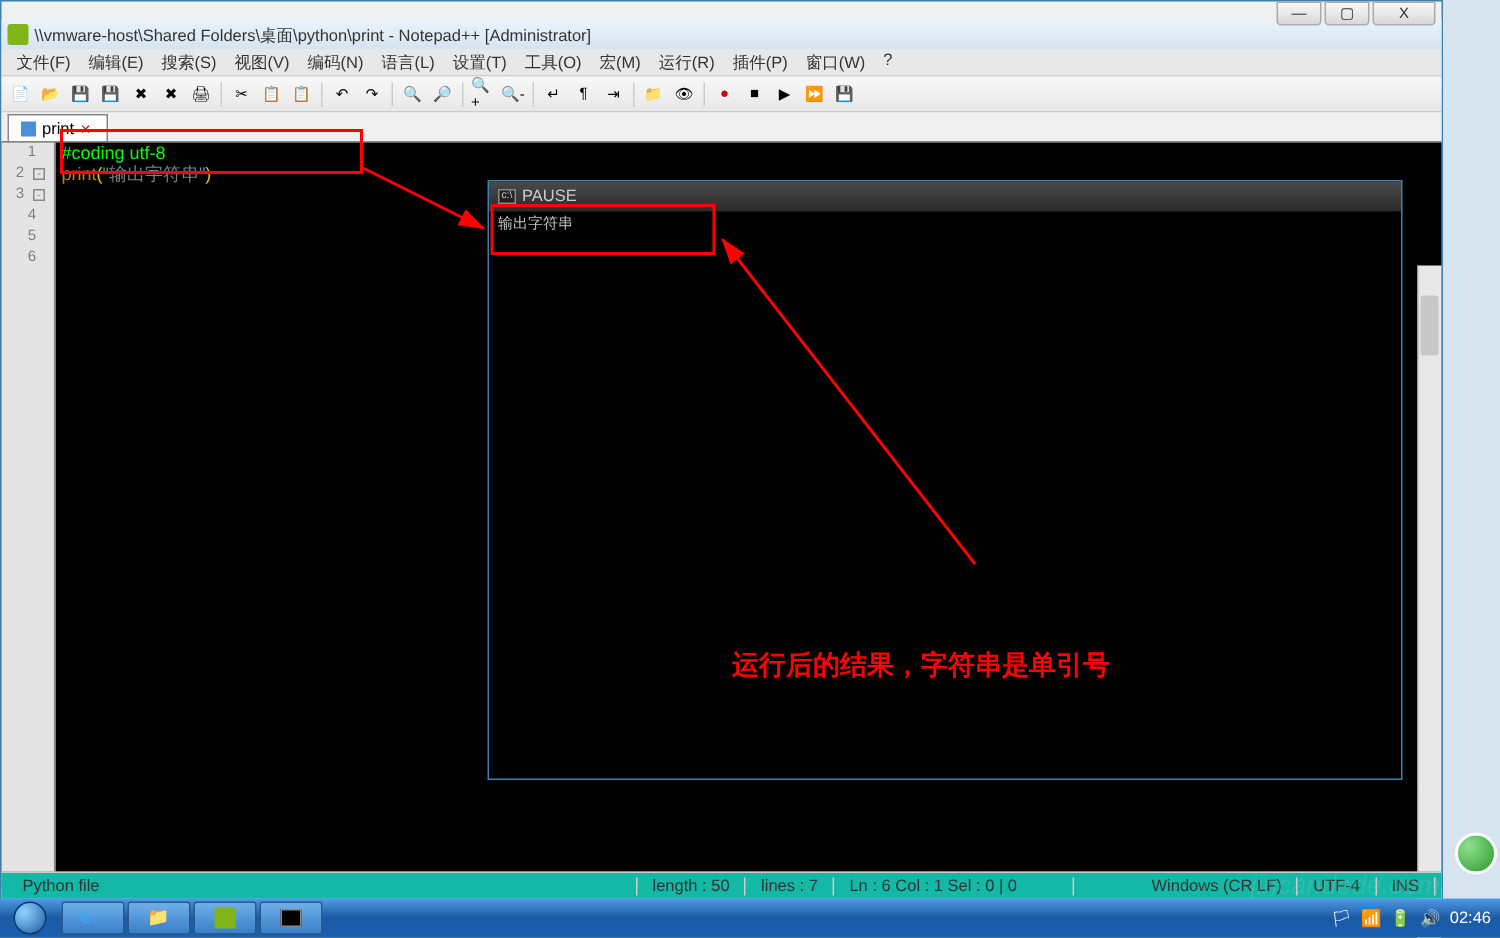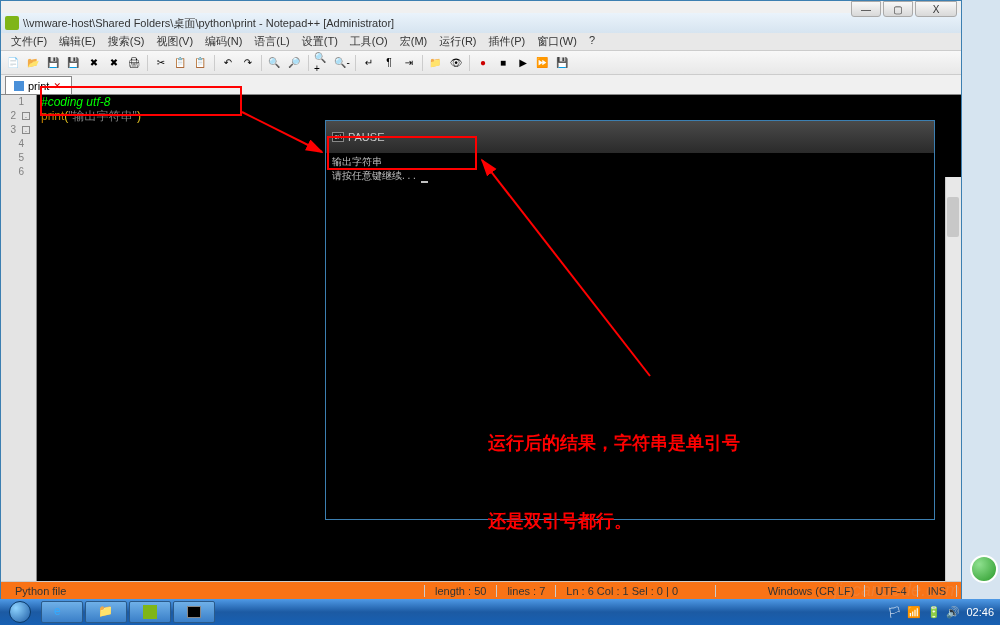--- a/index.html
+++ b/index.html
@@ -23,40 +23,40 @@
 .tab { height: 18px; background: #fff; border: 1px solid #888; border-bottom: none; padding: 1px 8px; font-size: 11px; display: flex; align-items: center; gap: 4px; cursor: pointer; }
 .tab-icon { width: 10px; height: 10px; background: #4a90d9; }
 .tab-close { width: 10px; height: 10px; font-size: 9px; color: #c00; cursor: pointer; }
 
 .editor { position: relative; height: 497px; background: #000; display: flex; }
 .gutter { width: 36px; background: #e4e4e4; border-right: 1px solid #888; }
 .gutter-line { height: 14px; font-size: 10px; color: #808080; text-align: right; padding-right: 12px; line-height: 14px; }
 .fold-mark { display:inline-block; width:8px; height:8px; border:1px solid #888; font-size:7px; line-height:7px; text-align:center; color:#888; position:relative; left:6px; }
 .code { flex: 1; padding: 0 4px; font-family: Consolas, monospace; font-size: 12px; color: #dcdcdc; position: relative; }
 .code-line { height: 14px; line-height: 14px; white-space: pre; }
-.c-comment { color: #00ff00; font-style: italic; }
+.c-comment { color: #00ff00; }
 .c-func { color: #c08000; }
 .c-string { color: #808080; }
 .c-paren { color: #e0c020; }
 
 .red-box-1 { position: absolute; border: 2px solid #ff0000; left: 40px; top: 86px; width: 202px; height: 30px; pointer-events: none; }
 .red-box-2 { position: absolute; border: 2px solid #ff0000; left: 327px; top: 136px; width: 150px; height: 34px; pointer-events: none; }
 
 .console-win { position: absolute; left: 325px; top: 120px; width: 610px; height: 400px; background: #000; border: 1px solid #3c7fb1; box-shadow: 2px 2px 8px rgba(0,0,0,0.4); }
-.console-title { height: 32px; background: linear-gradient(#4a4a4a,#2a2a2a); color: #ccc; font-size: 11px; padding: 1px 6px; display: flex; align-items: center; gap: 4px; }
+.console-title { height: 20px; background: linear-gradient(#4a4a4a,#2a2a2a); color: #ccc; font-size: 11px; padding: 1px 6px; display: flex; align-items: center; gap: 4px; }
 .console-title-icon { width: 12px; height: 10px; background: #222; border: 1px solid #888; font-size: 7px; color: #ccc; text-align: center; line-height: 8px; }
 .console-body { padding: 2px 6px; font-family: SimSun, monospace; font-size: 10px; color: #c0c0c0; line-height: 14px; }
 .console-cursor { display: inline-block; width: 7px; height: 2px; background: #c0c0c0; vertical-align: bottom; margin-left: 2px; }
 
 .annotation { position: absolute; left: 488px; top: 378px; color: #ff0000; font-size: 18px; font-weight: bold; line-height: 26px; white-space: pre; }
 .annotation-line { }
 
 .arrow { position: absolute; pointer-events: none; }
 
-.statusbar { height: 18px; background: #f97316; border-top: 1px solid #ccc; display: flex; align-items: center; font-size: 11px; color: #333; padding: 0 4px; position: absolute; bottom: 0; left: 0; right: 0; }
+.statusbar { height: 18px; background: #14b8a6; border-top: 1px solid #ccc; display: flex; align-items: center; font-size: 11px; color: #333; padding: 0 4px; position: absolute; bottom: 0; left: 0; right: 0; }
 .status-cell { padding: 0 10px; border-right: 1px solid #ccc; }
 .status-cell.first { flex: 0 0 420px; }
 .status-right { margin-left: auto; display: flex; }
 
 .taskbar { position: absolute; bottom: 0; left: 0; width: 1000px; height: 26px; background: linear-gradient(#4f9ae6,#1c5aa3 50%,#1760b3); display: flex; align-items: center; }
 .start-btn { width: 40px; height: 26px; display: flex; align-items: center; justify-content: center; cursor: pointer; }
 .start-orb { width: 22px; height: 22px; border-radius: 50%; background: radial-gradient(circle at 30% 30%, #8fd4ff, #1c5aa3); border: 1px solid #0a3a6a; }
 .task-btn { width: 42px; height: 22px; margin: 0 1px; background: linear-gradient(#6fb0e8,#3a7fc8); border: 1px solid #2a5a8a; border-radius: 2px; display: flex; align-items: center; justify-content: center; cursor: pointer; }
 .task-icon { width: 16px; height: 16px; }
 .tray { margin-left: auto; display: flex; align-items: center; gap: 6px; padding: 0 6px; color: #fff; font-size: 11px; }
@@ -174,40 +174,38 @@
 </div>
 
 <div class="console-win">
   <div class="console-title">
     <span class="console-title-icon">c:\</span>
     <span>PAUSE</span>
   </div>
   <div class="console-body">
     <div>输出字符串</div>
     <div></div>
-    <div><span>请按任意键继续. . . </span><span class="console-cursor"></span></div>
   </div>
 </div>
 
 <div class="red-box-1"></div>
 <div class="red-box-2"></div>
 
 <svg class="arrow" style="left:0;top:0;width:960px;height:600px;position:absolute">
   <defs>
     <marker id="ah" markerWidth="10" markerHeight="10" refX="8" refY="3" orient="auto">
       <path d="M0,0 L0,6 L9,3 z" fill="#ff0000"></path>
     </marker>
   </defs>
   <line x1="242" y1="112" x2="322" y2="152" stroke="#ff0000" stroke-width="2" marker-end="url(#ah)"></line>
   <line x1="650" y1="376" x2="482" y2="160" stroke="#ff0000" stroke-width="2" marker-end="url(#ah)"></line>
 </svg>
 
 <div class="annotation">
   <div class="annotation-line">运行后的结果，字符串是单引号</div>
-  <div class="annotation-line">还是双引号都行。</div>
 </div>
 
 <div class="green-circle"></div>
 <div class="watermark">jincandede.com</div>
 
 <div class="taskbar">
   <div class="start-btn">
     <div class="start-orb"></div>
   </div>
   <div class="task-btn">

